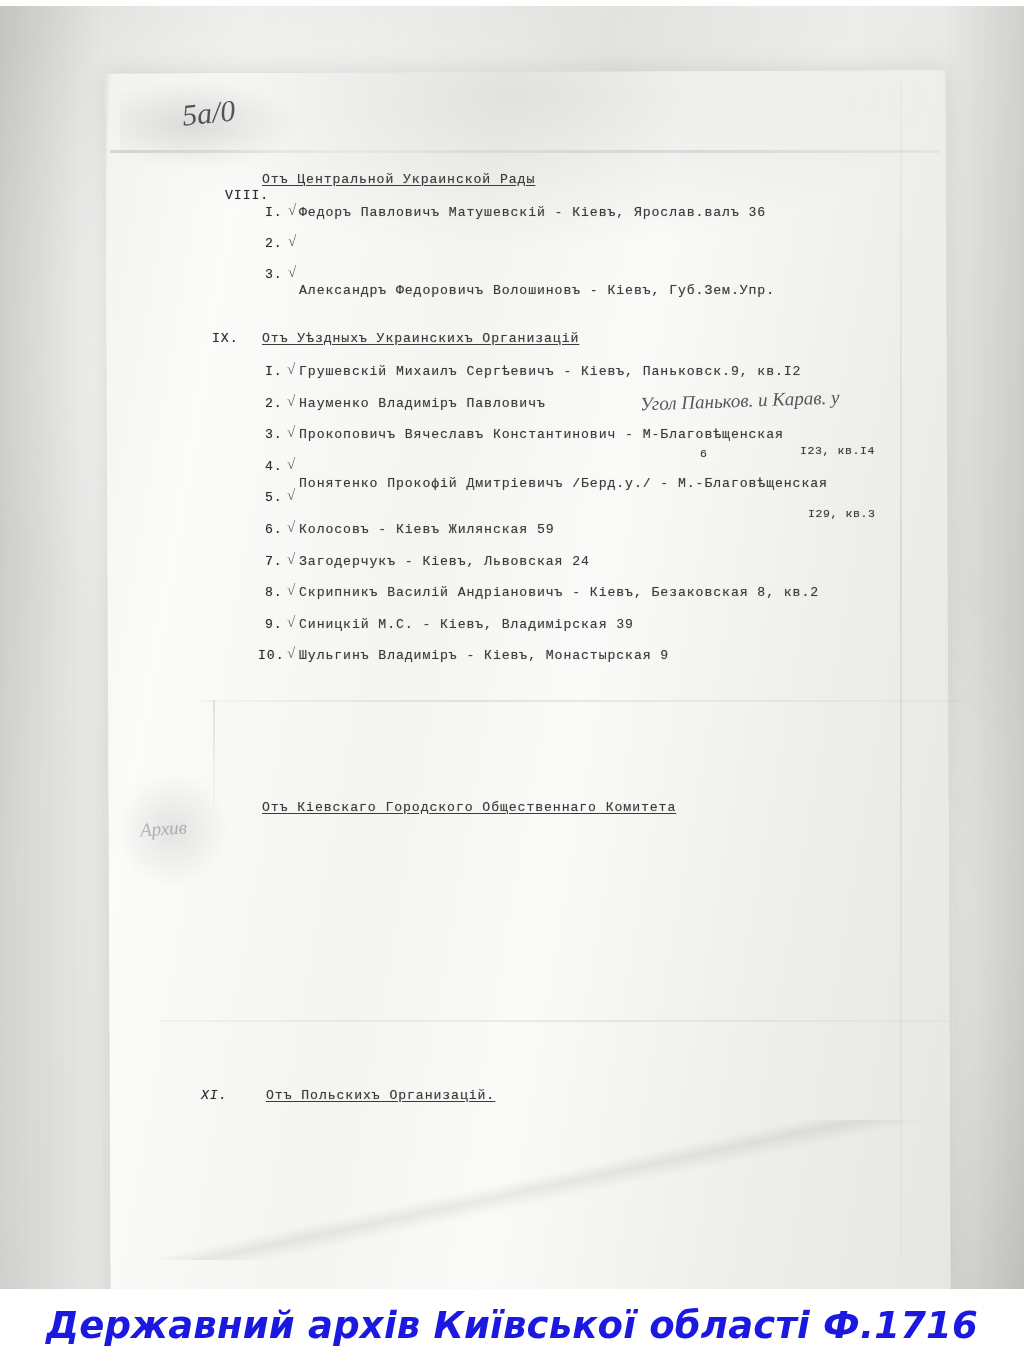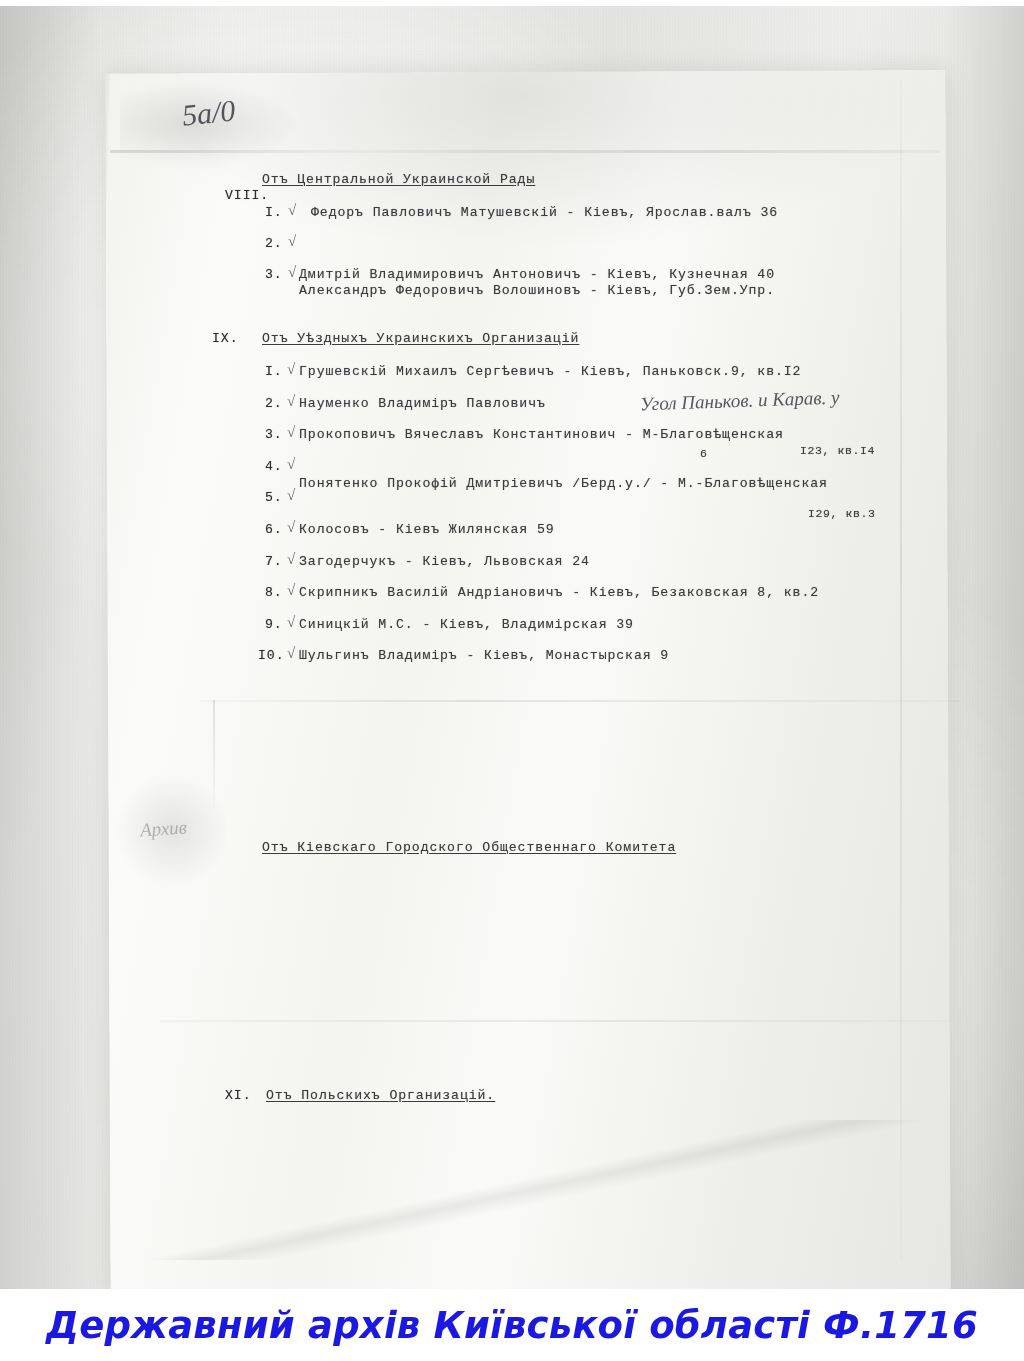--- a/index.html
+++ b/index.html
@@ -190,29 +190,28 @@
 
   <div class="hand" style="left:182px; top:96px; font-size:30px; transform:rotate(-6deg);">5а/0</div>
 
   <div class="hand" style="left:140px; top:818px; font-size:19px; color:#6a6a74; opacity:.45; transform:rotate(-4deg);">Архив</div>
 
   <div class="num" style="left:200px; top:188px;margin-left:25px;">VIII.</div>
   <div class="typed u" style="left:262px; top:172px;">Отъ Центральной Украинской Рады</div>
 
   <div class="num" style="left:265px; top:205px;">I.</div>
   <div class="check" style="left:288px; top:202px;">√</div>
-  <div class="typed" style="left:299px; top:205px;margin-left:12px;">Федоръ Павловичъ Матушевскiй - Кiевъ, Ярослав.валъ 36</div>
+  <div class="typed" style="left:299px; top:205px;">Федоръ Павловичъ Матушевскiй - Кiевъ, Ярослав.валъ 36</div>
 
   <div class="num" style="left:265px; top:236px;">2.</div>
   <div class="check" style="left:288px; top:233px;">√</div>
   <div class="typed" style="left:299px; top:236px;margin-top:47px;">Александръ Федоровичъ Волошиновъ - Кiевъ, Губ.Зем.Упр.</div>
 
   <div class="num" style="left:265px; top:267px;">3.</div>
   <div class="check" style="left:288px; top:264px;">√</div>
-  <div class="typed" style="left:299px; top:267px;">Дмитрiй Владимировичъ Антоновичъ - Кiевъ, Кузнечная 40</div>
 
   <div class="num" style="left:212px; top:331px;">IX.</div>
   <div class="typed u" style="left:262px; top:331px;">Отъ Уѣздныхъ Украинскихъ Организацiй</div>
 
   <div class="num" style="left:265px; top:364px;">I.</div>
   <div class="check" style="left:287px; top:361px;">√</div>
   <div class="typed" style="left:299px; top:364px;">Грушевскiй Михаилъ Сергѣевичъ - Кiевъ, Паньковск.9, кв.I2</div>
 
   <div class="num" style="left:265px; top:396px;">2.</div>
   <div class="check" style="left:287px; top:393px;">√</div>
@@ -247,23 +246,23 @@
 
   <div class="num" style="left:265px; top:617px;">9.</div>
   <div class="check" style="left:287px; top:614px;">√</div>
   <div class="typed" style="left:299px; top:617px;">Синицкiй М.С. - Кiевъ, Владимiрская 39</div>
 
   <div class="num" style="left:258px; top:648px;">I0.</div>
   <div class="check" style="left:287px; top:645px;">√</div>
   <div class="typed" style="left:299px; top:648px;">Шульгинъ Владимiръ - Кiевъ, Монастырская 9</div>
 
   <div class="num" style="left:206px; top:800px;"></div>
-  <div class="typed u" style="left:262px; top:800px;margin-top:40px;">Отъ Кiевскаго Городского Общественнаго Комитета</div>
-
-  <div class="num" style="left:225px; top:1088px;">XI.</div>
+  <div class="typed u" style="left:262px; top:800px;">Отъ Кiевскаго Городского Общественнаго Комитета</div>
+
+  <div class="num" style="left:201px; top:1088px;font-style:italic;">XI.</div>
   <div class="typed u" style="left:266px; top:1088px;">Отъ Польскихъ Организацiй.</div>
 
   <div class="strip-top"></div>
 
   <div class="watermark">
     <span>Державний архів Київської області Ф.1716</span>
   </div>
 
 </div>
 

